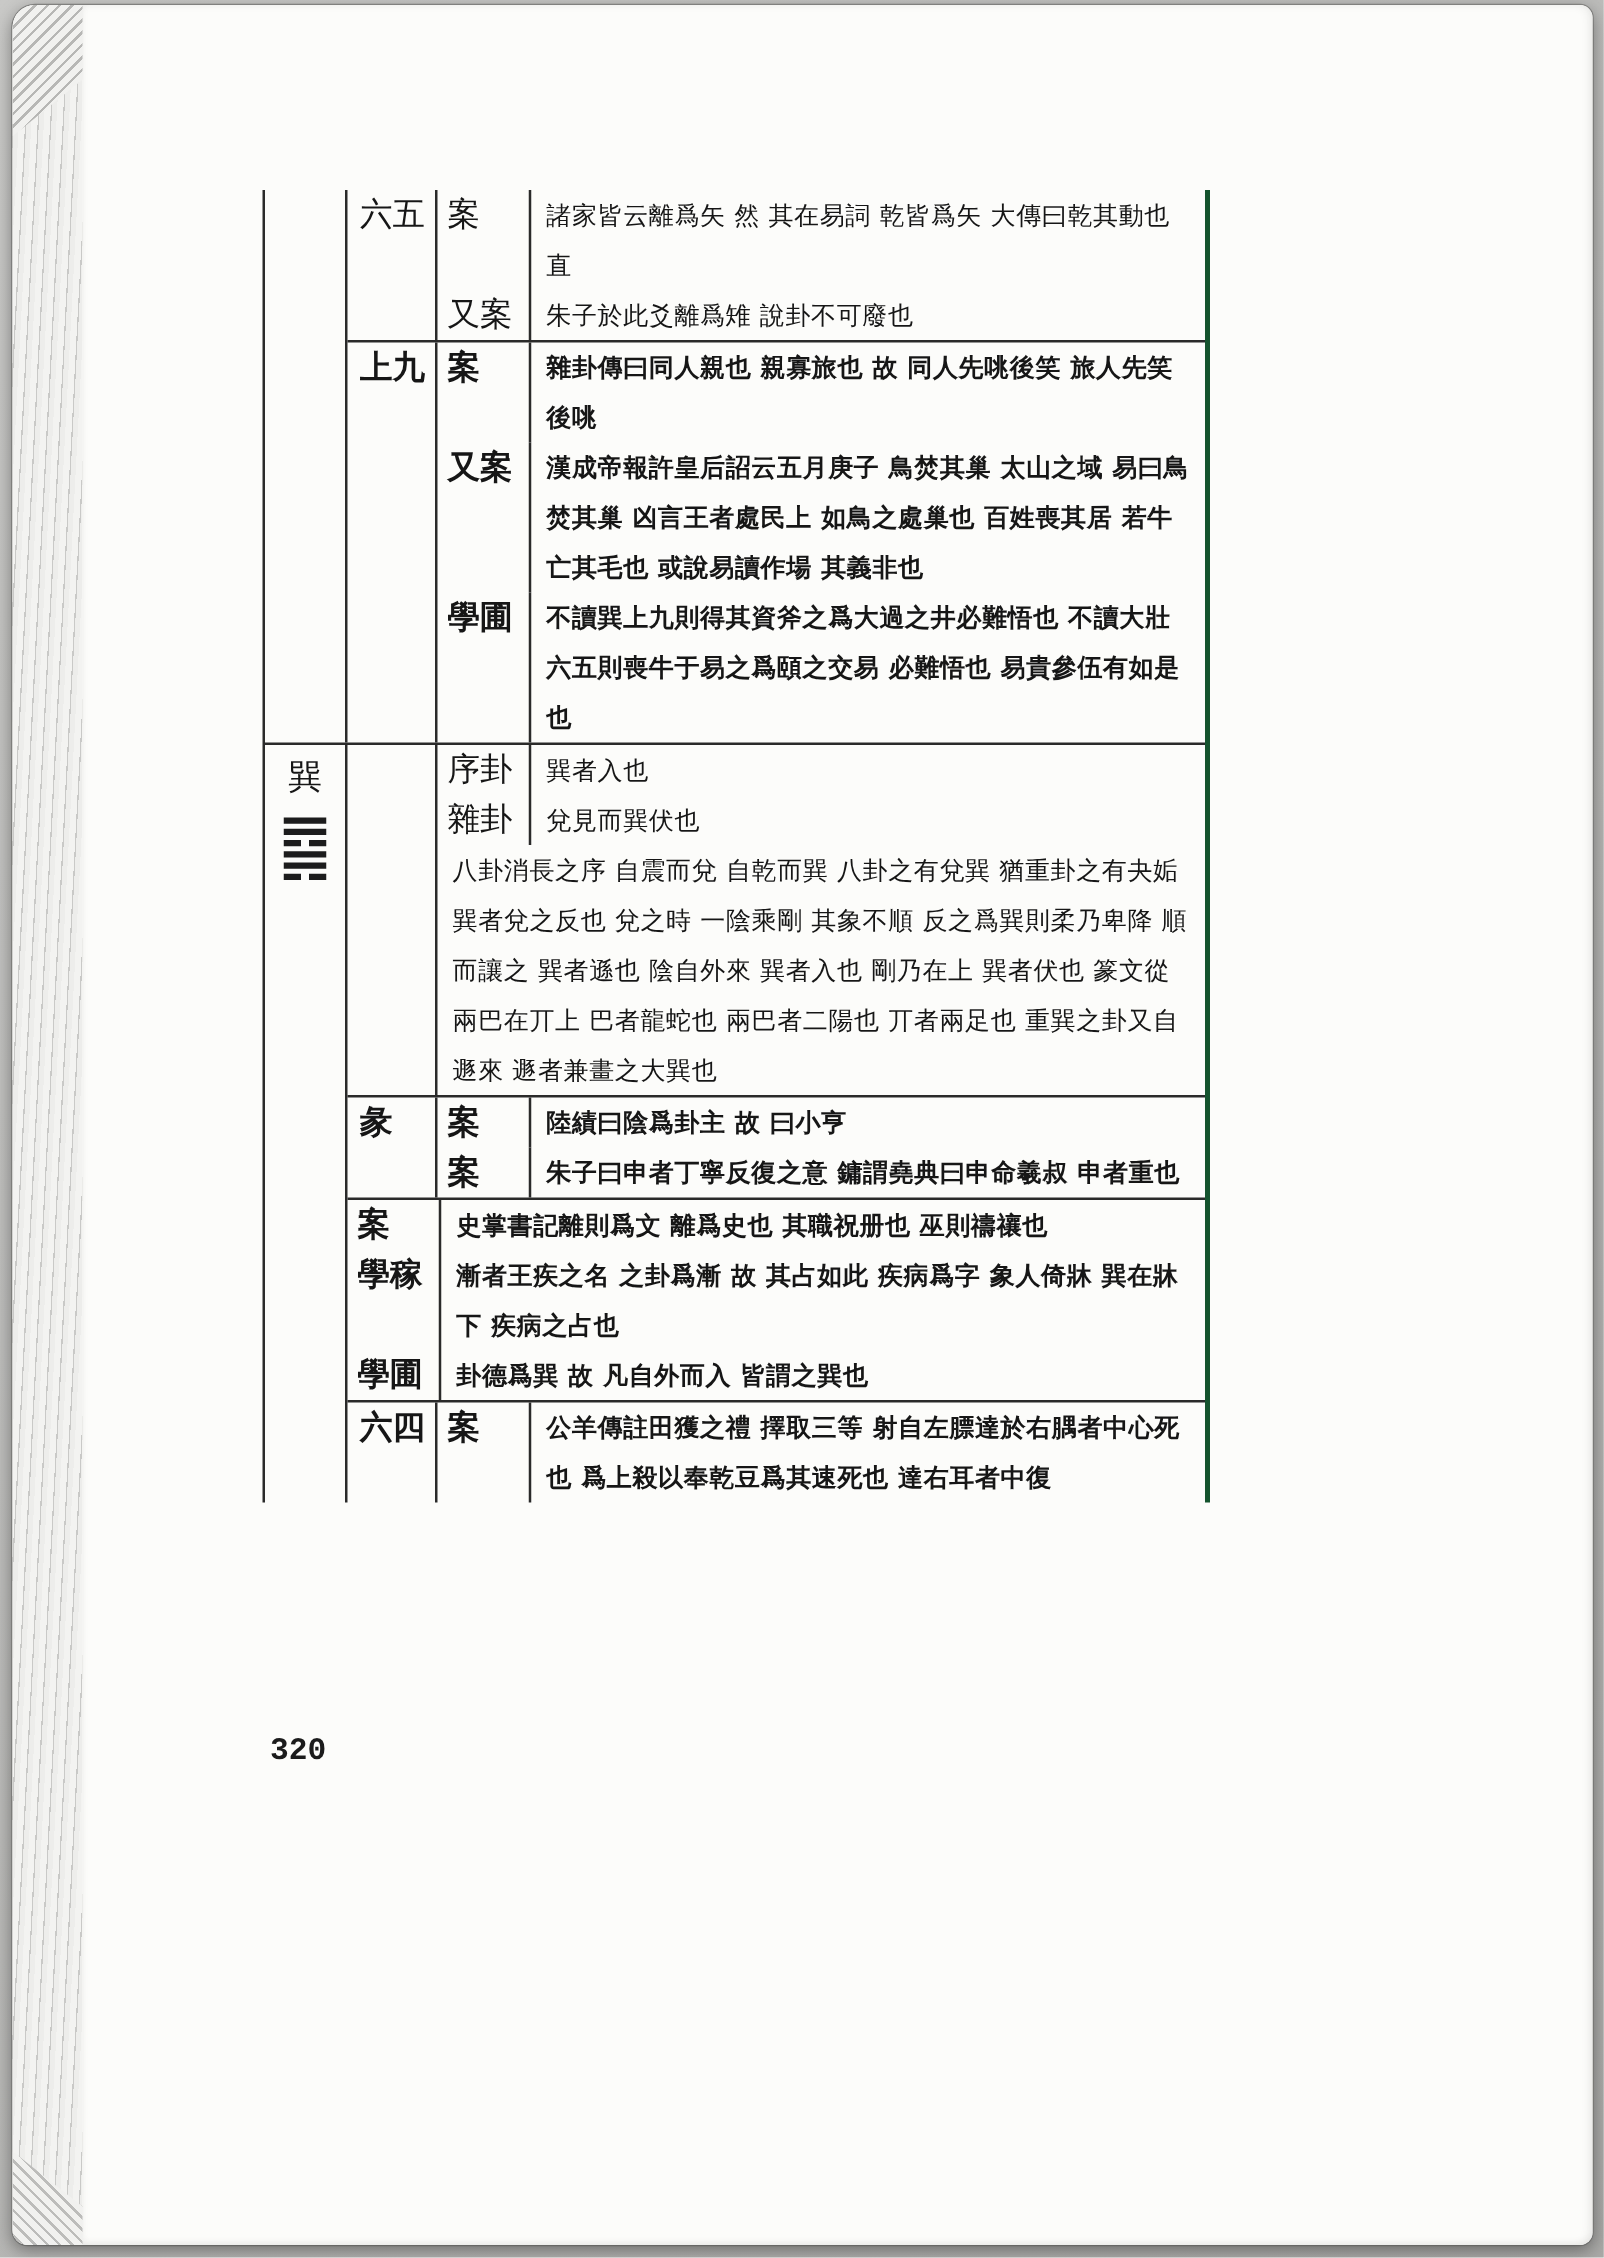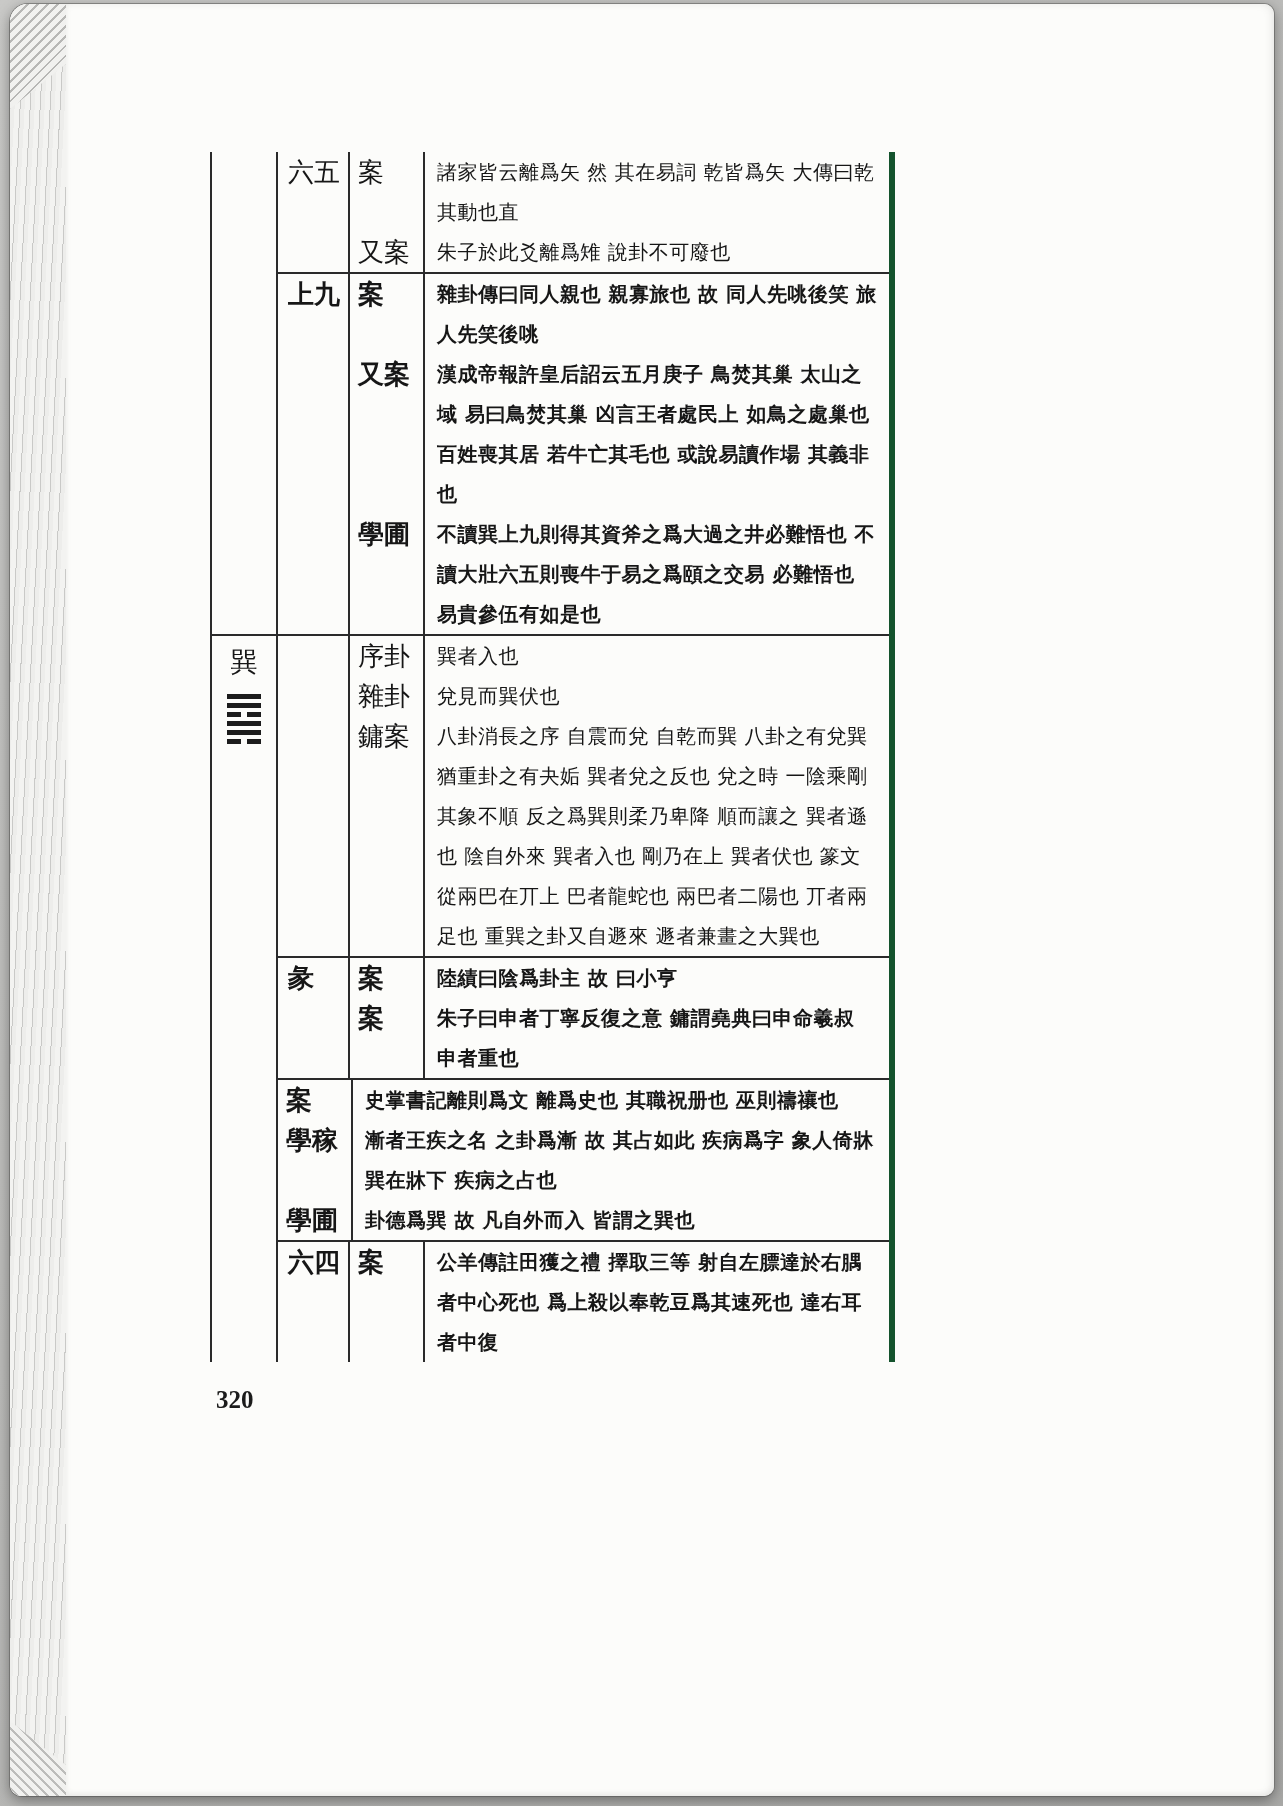--- a/index.html
+++ b/index.html
@@ -36,23 +36,23 @@
   }
   .page {
     position:absolute; left:56px; top:0; right:0; bottom:0;
     background:#fcfcfa;
     border-radius:0 10px 10px 0;
     box-shadow:inset -3px 0 8px rgba(0,0,0,.06), inset 0 -2px 6px rgba(0,0,0,.05);
   }
 
   
   .gtable {
-    position:absolute; left:144px; top:148px; width:685px;
+    position:absolute; left:144px; top:148px; width:758px;
     border-left:2px solid #2a2a2a;
-    border-right:6px solid #14532d;
+    border-right:4px solid #14532d;
   }
   .block { display:flex; }
   .block + .block { border-top:2px solid #2a2a2a; }
   .hexcol {
     width:66px; flex:0 0 66px;
     border-right:2px solid #2a2a2a;
     text-align:center;
   }
   .hexname { font-size:27px; line-height:40px; padding-top:6px; }
   .hexsym { width:34px; margin:12px auto 0; }
@@ -79,21 +79,21 @@
   }
   .textcol {
     flex:1;
     font-size:20px; line-height:40px;
     padding:0 10px 0 12px;
     letter-spacing:0.5px;
   }
 
   .pagenum {
     position:absolute; left:150px; top:1382px;
-    font-family:Liberation Serif, serif;
+    font-family:Liberation Mono, monospace;
     font-weight:bold; font-size:25px; color:#1b1b1b;
   }
 </style>
 </head>
 <body>
 
 <div class="book">
   <div class="edge-left"></div>
   <div class="edge-corner-top"></div>
   <div class="edge-corner-bottom"></div>
@@ -165,21 +165,20 @@
             <div class="entries">
               <div class="entry">
                 <div class="labelcol"><span>序卦</span></div>
                 <div class="textcol"><span>巽者入也</span></div>
               </div>
               <div class="entry">
                 <div class="labelcol"><span>雜卦</span></div>
                 <div class="textcol"><span>兌見而巽伏也</span></div>
               </div>
               <div class="entry">
-                <div class="labelcol"><span>鏞案</span></div>
                 <div class="textcol"><span>八卦消長之序 自震而兌 自乾而巽 八卦之有兌巽 猶重卦之有夬姤 巽者兌之反也 兌之時 一陰乘剛 其象不順 反之爲巽則柔乃卑降 順而讓之 巽者遜也 陰自外來 巽者入也 剛乃在上 巽者伏也 篆文從兩巴在丌上 巴者龍蛇也 兩巴者二陽也 丌者兩足也 重巽之卦又自遯來 遯者兼畫之大巽也</span></div>
               </div>
             </div>
           </div>
 
           <div class="sec">
             <div class="poscol">
               <span>彖</span>
             </div>
             <div class="entries">

